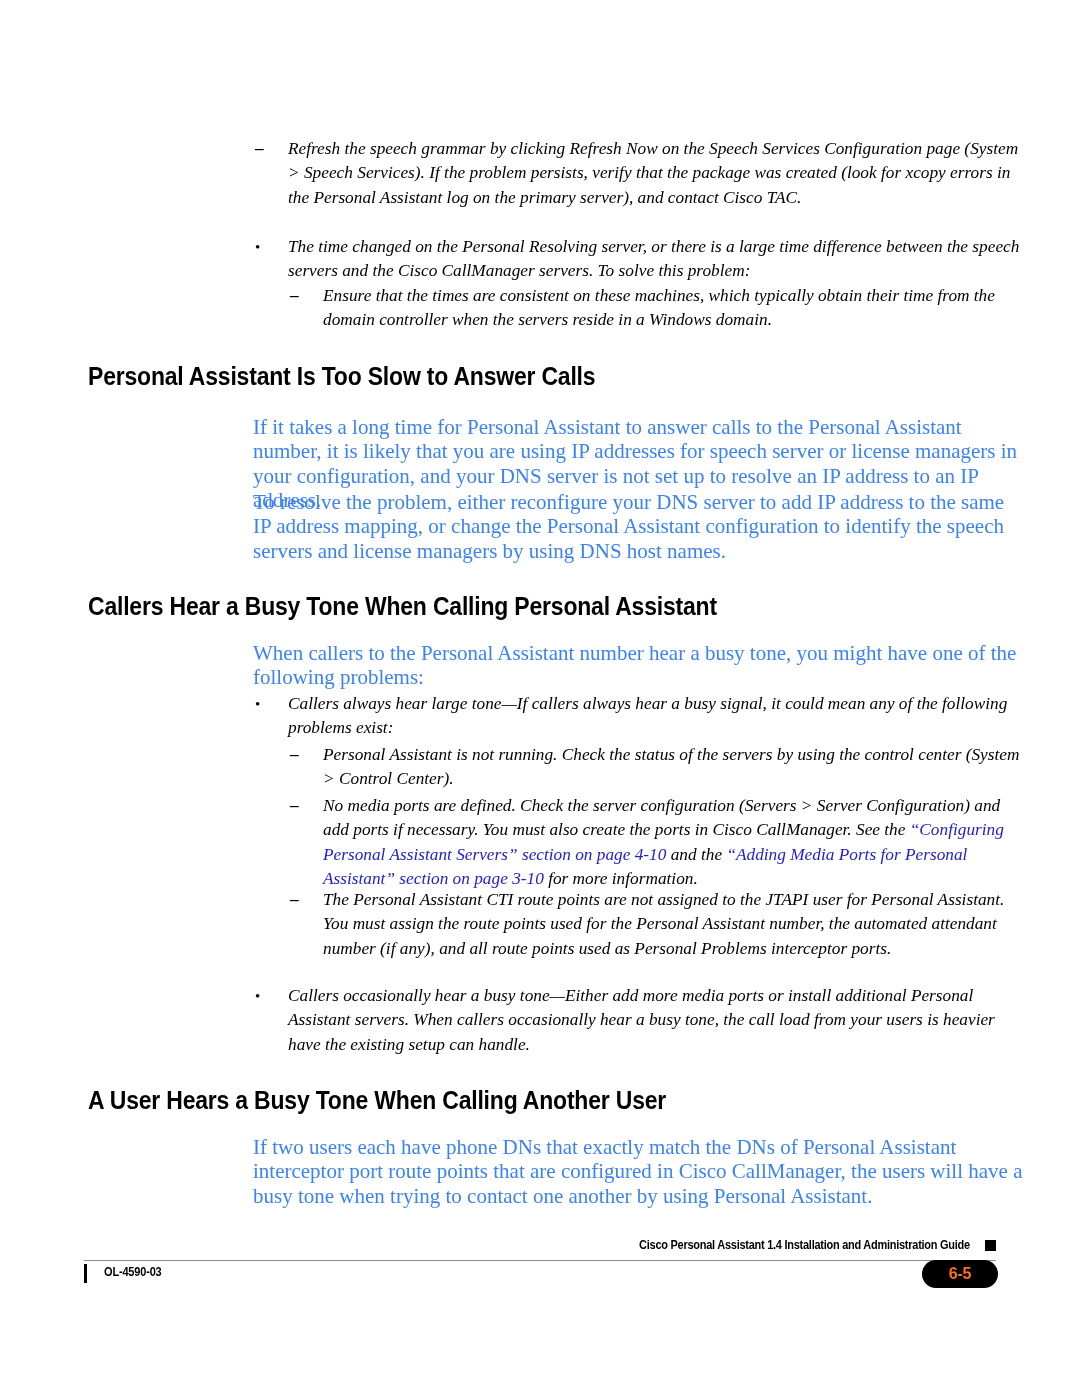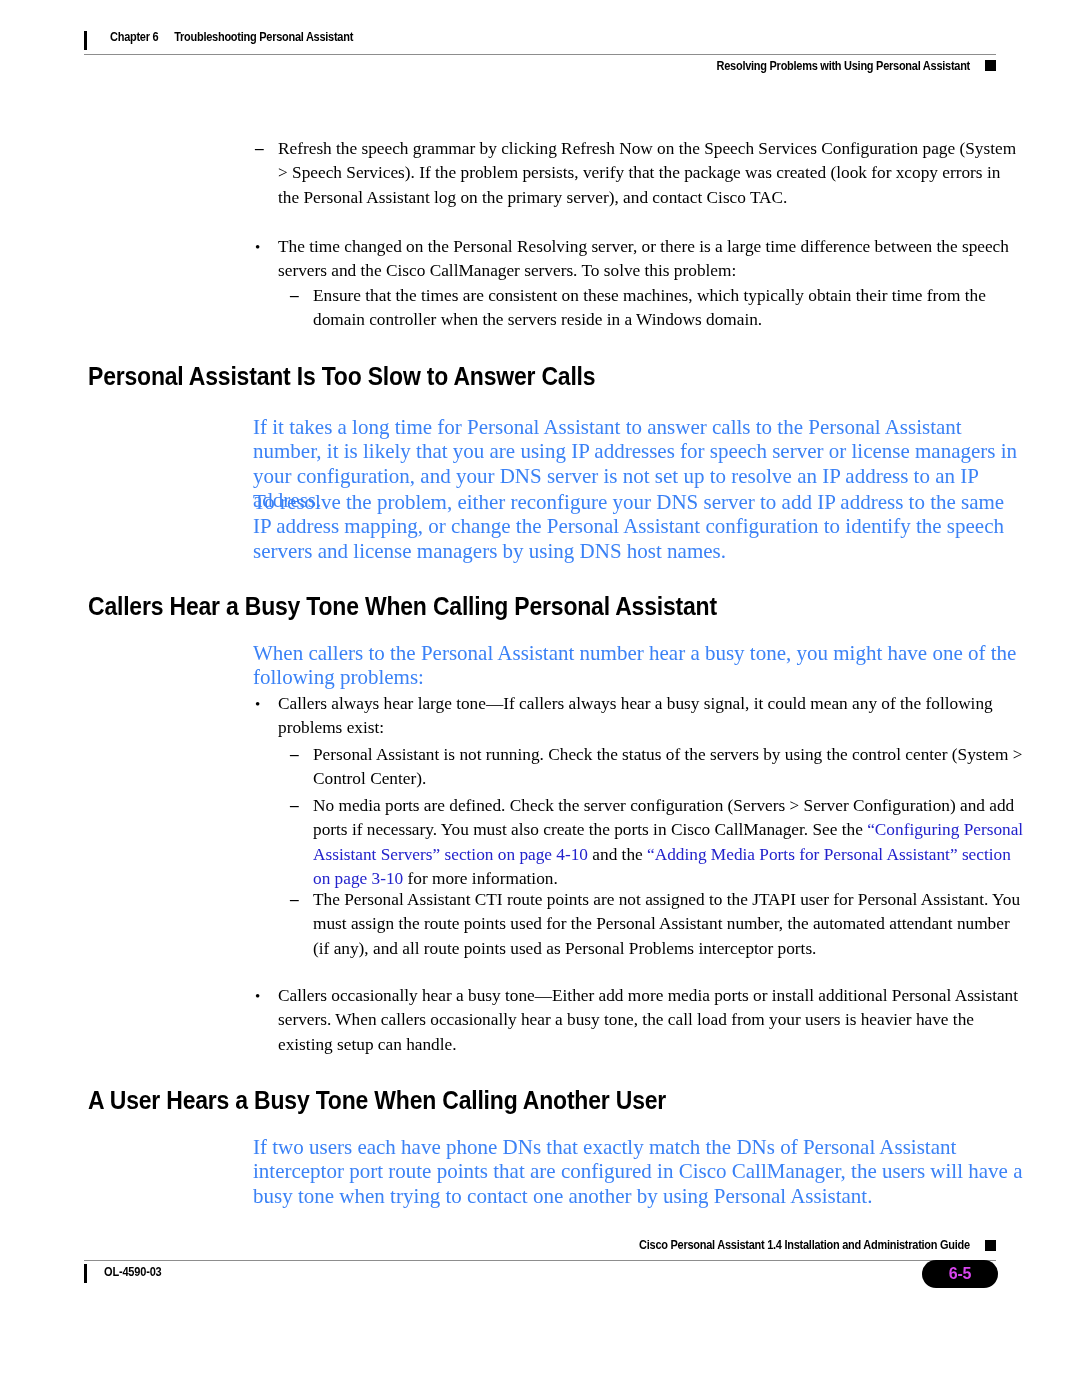--- a/index.html
+++ b/index.html
@@ -134,21 +134,22 @@
   }
   .li .mk {
     position: absolute;
     left: 0;
     top: 0;
     width: 26px;
     text-align: left;
   }
   .li .tx {
     display: block;
-    margin-left: 23px;
+    margin-left: 33px;
+    font-style: italic;
   }
   .mk.dot {
     font-size: 15px;
     line-height: 24.4px;
   }
   .mk.dash {
     font-size: 17.3px;
     line-height: 24.4px;
     font-weight: 600;
   }
@@ -214,46 +215,37 @@
     transform-origin: left top;
     white-space: nowrap;
   }
   .rf-pagebox {
     position: absolute;
     right: -2px;
     top: 22px;
     width: 76px;
     height: 28px;
     background: #000;
-    color: #d946ef;
+    color: #f97316;
     display: flex;
     align-items: center;
     justify-content: center;
     font-family: "Liberation Sans", "DejaVu Sans", sans-serif;
     font-weight: bold;
     font-size: 16px;
     letter-spacing: -0.2px;
     border-radius: 14px;
   }
 </style>
 </head>
 <body>
 
 <div class="page">
 
   <div class="rh">
-    <div class="rh-top">
-      <div class="rh-tick"></div>
-      <div class="rh-chaplabel"><span>Chapter 6</span><span class="gap"></span><span>Troubleshooting Personal Assistant</span></div>
-      <div class="rh-rule-a"></div>
-    </div>
-    <div class="rh-bot">
-      <div class="rh-secright">Resolving Problems with Using Personal Assistant</div>
-      <div class="rh-square"></div>
-    </div>
   </div>
 
   <div class="content">
 
     <div class="li" style="left:255px; top:137px; width:770px;">
       <span class="mk dash">–</span>
       <span class="tx">Refresh the speech grammar by clicking Refresh Now on the Speech Services Configuration page (System &gt; Speech Services). If the problem persists, verify that the package was created (look for xcopy errors in the Personal Assistant log on the primary server), and contact Cisco TAC.</span>
     </div>
 
     <div class="li" style="left:255px; top:235px; width:770px;">

